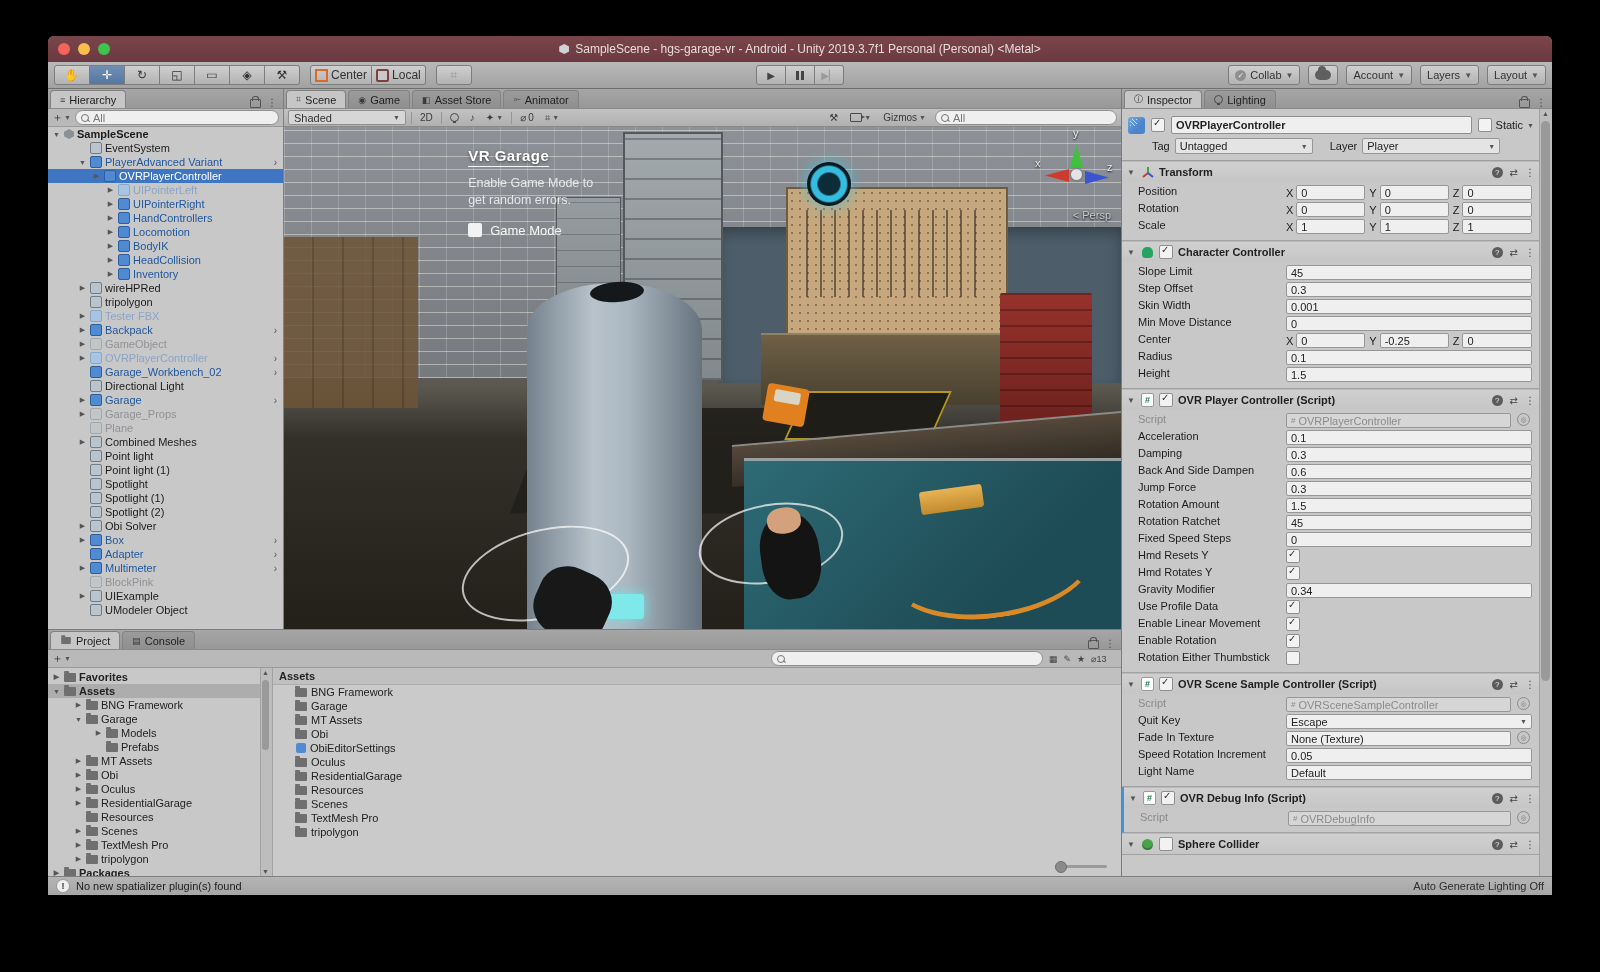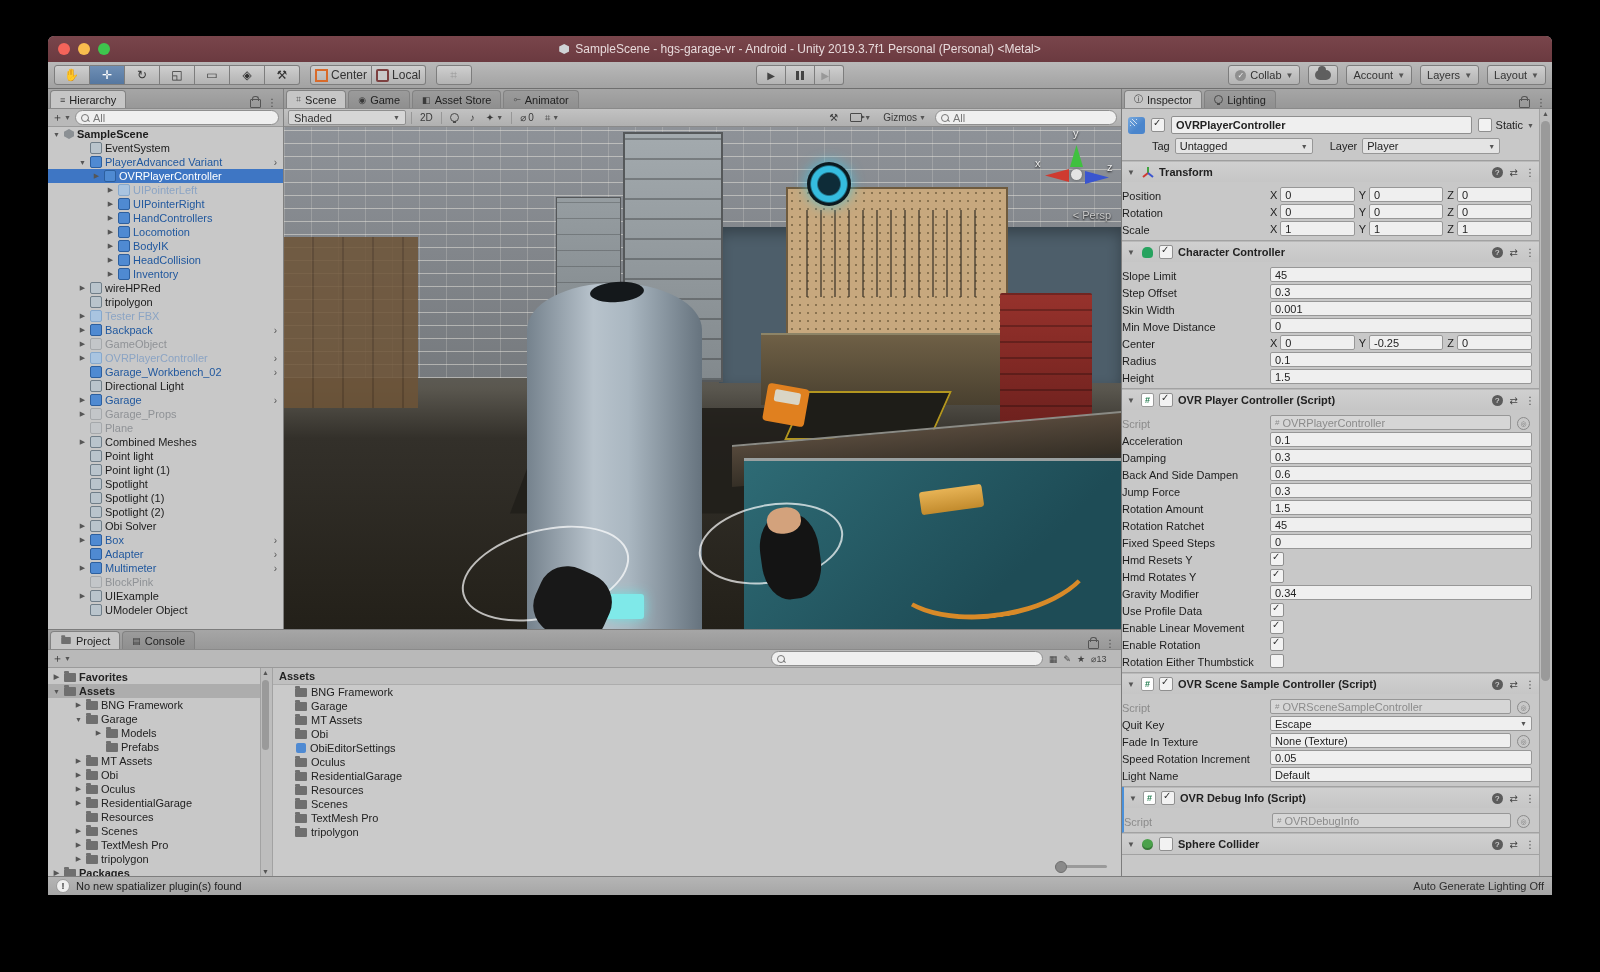--- a/index.html
+++ b/index.html
@@ -193,21 +193,21 @@
   .comp-head .ctitle{font-weight:bold;}
   .comp-head .hicons{margin-left:auto;display:flex;align-items:center;gap:7px;color:#444;}
   .helpc{width:11px;height:11px;border-radius:50%;background:#5b5b5b;color:#eee;font-size:8px;display:flex;align-items:center;justify-content:center;}
   .preset{font-size:10px;color:#444;}
   .comp.debug{border-left:2px solid #4a90d9;}
   .cicon{width:13px;height:13px;flex:none;display:flex;align-items:center;justify-content:center;}
   .ic-script{width:12px;height:12px;background:#fff;border:1px solid #9a9a9a;border-radius:2px;color:#1f7a4d;font-size:9px;font-weight:bold;display:flex;align-items:center;justify-content:center;}
   .ic-char{width:11px;height:11px;background:#27a35f;border-radius:45% 45% 35% 35%;}
   .ic-sphere{width:11px;height:11px;background:#4aa14a;border-radius:50%;box-shadow:inset 0 -2px 0 rgba(0,0,0,.25);}
   .comp-body{padding:3px 4px 4px 0;}
-  .irow{height:17px;display:flex;align-items:flex-end;padding-left:0;}
+  .irow{height:17px;display:flex;align-items:flex-start;padding-left:16px;}
   .irow .lbl{width:148px;flex:none;color:#1d1d1d;white-space:nowrap;overflow:hidden;}
   .irow.gray .lbl{color:#8b8b8b;}
   .ifield{flex:1;height:13px;background:#efefef;border:1px solid #979797;border-radius:2px;display:flex;align-items:center;padding:0 4px;margin-right:4px;}
   .irow.gray .ifield{background:#d6d6d6;color:#8b8b8b;}
   .ifield .hashmini{font-size:8px;color:#8b8b8b;margin-right:3px;}
   .ifield .arr{margin-left:auto;font-size:7px;color:#555;}
   .picker{width:11px;height:11px;border:1px solid #8a8a8a;border-radius:50%;margin-right:6px;margin-left:2px;flex:none;display:flex;align-items:center;justify-content:center;color:#777;font-size:7px;}
   .xyzwrap{flex:1;display:flex;gap:4px;margin-right:4px;}
   .xyz{flex:1;display:flex;align-items:center;gap:3px;}
   .xyz .ax{color:#222;}
@@ -626,20 +626,28 @@
             <div class="mm"></div>
             <div class="sponge"></div>
             <div class="cable"></div>
             <div class="cyl"></div>
             <div class="cylhole"></div>
             <div class="cylglow"></div>
             <div class="ring1"></div>
             <div class="ring2"></div>
             <div class="handL"></div>
             <div class="handR"></div>
+            <div class="vr-overlay">
+              <div class="vr-title">VR Garage</div>
+              <div class="vr-body">Enable Game Mode to get random errors.</div>
+              <div class="vr-check">
+                <span class="vr-box"></span>
+                <span>Game Mode</span>
+              </div>
+            </div>
             <div class="gizmo">
               <span class="gz-ylab">y</span>
               <span class="gz-xlab">x</span>
               <span class="gz-zlab">z</span>
               <i class="gz-y"></i>
               <i class="gz-x"></i>
               <i class="gz-z"></i>
               <i class="gz-dot"></i>
             </div>
             <div class="persp">&lt; Persp</div>

